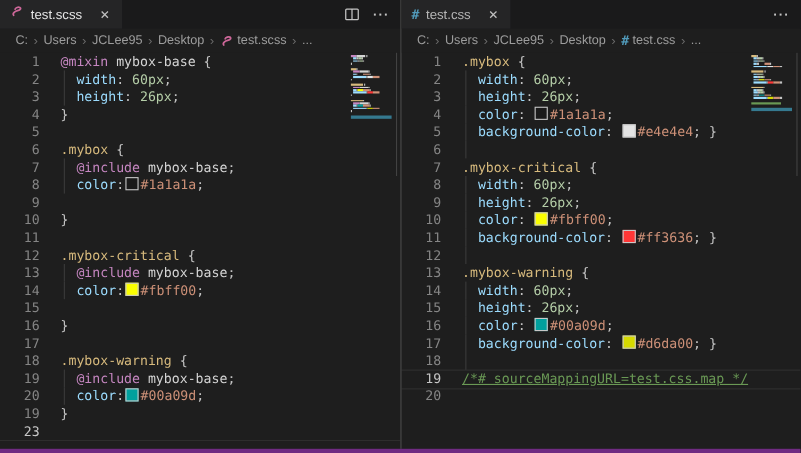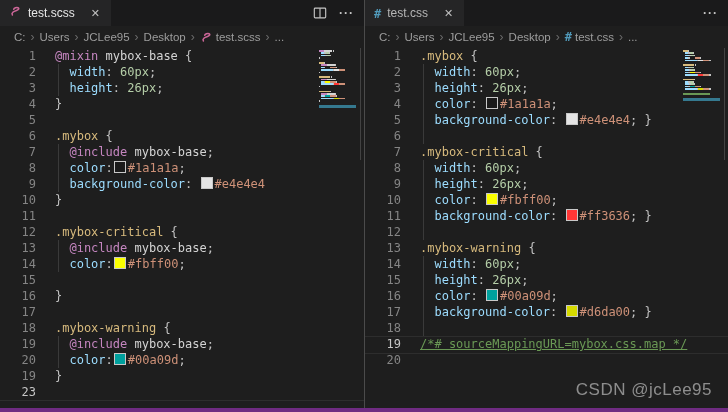--- a/index.html
+++ b/index.html
@@ -93,21 +93,21 @@
     <div class="codearea">
       <div class="lines-host">
             <div class="linerow"><div class="ln">1</div><div class="cl"><span class="tok kw" style="color: rgb(197, 134, 192);">@mixin</span><span class="tok id" style="color: rgb(212, 212, 212);"> mybox-base</span><span class="tok punc" style="color: rgb(195, 195, 195);"> {</span></div></div>
             <div class="linerow"><div class="ln">2</div><div class="cl"><div class="guide"></div><span class="tok prop" style="color: rgb(156, 220, 254);">  width</span><span class="tok punc" style="color: rgb(195, 195, 195);">: </span><span class="tok num" style="color: rgb(181, 206, 168);">60px</span><span class="tok punc" style="color: rgb(195, 195, 195);">;</span></div></div>
             <div class="linerow"><div class="ln">3</div><div class="cl"><div class="guide"></div><span class="tok prop" style="color: rgb(156, 220, 254);">  height</span><span class="tok punc" style="color: rgb(195, 195, 195);">: </span><span class="tok num" style="color: rgb(181, 206, 168);">26px</span><span class="tok punc" style="color: rgb(195, 195, 195);">;</span></div></div>
             <div class="linerow"><div class="ln">4</div><div class="cl"><span class="tok punc" style="color: rgb(195, 195, 195);">}</span></div></div>
             <div class="linerow"><div class="ln">5</div><div class="cl"></div></div>
             <div class="linerow"><div class="ln">6</div><div class="cl"><span class="tok sel" style="color: rgb(215, 186, 125);">.mybox</span><span class="tok punc" style="color: rgb(195, 195, 195);"> {</span></div></div>
             <div class="linerow"><div class="ln">7</div><div class="cl"><div class="guide"></div><span class="tok kw" style="color: rgb(197, 134, 192);">  @include</span><span class="tok id" style="color: rgb(212, 212, 212);"> mybox-base</span><span class="tok punc" style="color: rgb(195, 195, 195);">;</span></div></div>
             <div class="linerow"><div class="ln">8</div><div class="cl"><div class="guide"></div><span class="tok prop" style="color: rgb(156, 220, 254);">  color</span><span class="tok punc" style="color: rgb(195, 195, 195);">:</span><span class="swatch" style="background: rgb(26, 26, 26);"></span><span class="tok hex" style="color: rgb(206, 145, 120);">#1a1a1a</span><span class="tok punc" style="color: rgb(195, 195, 195);">;</span></div></div>
-            <div class="linerow"><div class="ln">9</div><div class="cl"><div class="guide"></div><span class="tok prop" style="color: rgb(156, 220, 254);">  background-color</span><span class="tok punc" style="color: rgb(195, 195, 195);">: </span><span class="swatch" style="background: rgb(228, 228, 228);"></span><span class="tok hex" style="color: rgb(206, 145, 120);">#e4e4e4</span></div></div>
+            <div class="linerow"><div class="ln">9</div></div>
             <div class="linerow"><div class="ln">10</div><div class="cl"><span class="tok punc" style="color: rgb(195, 195, 195);">}</span></div></div>
             <div class="linerow"><div class="ln">11</div><div class="cl"></div></div>
             <div class="linerow"><div class="ln">12</div><div class="cl"><span class="tok sel" style="color: rgb(215, 186, 125);">.mybox-critical</span><span class="tok punc" style="color: rgb(195, 195, 195);"> {</span></div></div>
             <div class="linerow"><div class="ln">13</div><div class="cl"><div class="guide"></div><span class="tok kw" style="color: rgb(197, 134, 192);">  @include</span><span class="tok id" style="color: rgb(212, 212, 212);"> mybox-base</span><span class="tok punc" style="color: rgb(195, 195, 195);">;</span></div></div>
             <div class="linerow"><div class="ln">14</div><div class="cl"><div class="guide"></div><span class="tok prop" style="color: rgb(156, 220, 254);">  color</span><span class="tok punc" style="color: rgb(195, 195, 195);">:</span><span class="swatch" style="background: rgb(251, 255, 0);"></span><span class="tok hex" style="color: rgb(206, 145, 120);">#fbff00</span><span class="tok punc" style="color: rgb(195, 195, 195);">;</span></div></div>
             <div class="linerow"><div class="ln">15</div></div>
             <div class="linerow"><div class="ln">16</div><div class="cl"><span class="tok punc" style="color: rgb(195, 195, 195);">}</span></div></div>
             <div class="linerow"><div class="ln">17</div><div class="cl"></div></div>
             <div class="linerow"><div class="ln">18</div><div class="cl"><span class="tok sel" style="color: rgb(215, 186, 125);">.mybox-warning</span><span class="tok punc" style="color: rgb(195, 195, 195);"> {</span></div></div>
             <div class="linerow"><div class="ln">19</div><div class="cl"><div class="guide"></div><span class="tok kw" style="color: rgb(197, 134, 192);">  @include</span><span class="tok id" style="color: rgb(212, 212, 212);"> mybox-base</span><span class="tok punc" style="color: rgb(195, 195, 195);">;</span></div></div>
@@ -186,21 +186,21 @@
             <div class="linerow"><div class="ln">9</div><div class="cl"><div class="guide"></div><span class="tok prop" style="color: rgb(156, 220, 254);">  height</span><span class="tok punc" style="color: rgb(195, 195, 195);">: </span><span class="tok num" style="color: rgb(181, 206, 168);">26px</span><span class="tok punc" style="color: rgb(195, 195, 195);">;</span></div></div>
             <div class="linerow"><div class="ln">10</div><div class="cl"><div class="guide"></div><span class="tok prop" style="color: rgb(156, 220, 254);">  color</span><span class="tok punc" style="color: rgb(195, 195, 195);">: </span><span class="swatch" style="background: rgb(251, 255, 0);"></span><span class="tok hex" style="color: rgb(206, 145, 120);">#fbff00</span><span class="tok punc" style="color: rgb(195, 195, 195);">;</span></div></div>
             <div class="linerow"><div class="ln">11</div><div class="cl"><div class="guide"></div><span class="tok prop" style="color: rgb(156, 220, 254);">  background-color</span><span class="tok punc" style="color: rgb(195, 195, 195);">: </span><span class="swatch" style="background: rgb(255, 54, 54);"></span><span class="tok hex" style="color: rgb(206, 145, 120);">#ff3636</span><span class="tok punc" style="color: rgb(195, 195, 195);">; }</span></div></div>
             <div class="linerow"><div class="ln">12</div><div class="cl"><div class="guide"></div></div></div>
             <div class="linerow"><div class="ln">13</div><div class="cl"><span class="tok sel" style="color: rgb(215, 186, 125);">.mybox-warning</span><span class="tok punc" style="color: rgb(195, 195, 195);"> {</span></div></div>
             <div class="linerow"><div class="ln">14</div><div class="cl"><div class="guide"></div><span class="tok prop" style="color: rgb(156, 220, 254);">  width</span><span class="tok punc" style="color: rgb(195, 195, 195);">: </span><span class="tok num" style="color: rgb(181, 206, 168);">60px</span><span class="tok punc" style="color: rgb(195, 195, 195);">;</span></div></div>
             <div class="linerow"><div class="ln">15</div><div class="cl"><div class="guide"></div><span class="tok prop" style="color: rgb(156, 220, 254);">  height</span><span class="tok punc" style="color: rgb(195, 195, 195);">: </span><span class="tok num" style="color: rgb(181, 206, 168);">26px</span><span class="tok punc" style="color: rgb(195, 195, 195);">;</span></div></div>
             <div class="linerow"><div class="ln">16</div><div class="cl"><div class="guide"></div><span class="tok prop" style="color: rgb(156, 220, 254);">  color</span><span class="tok punc" style="color: rgb(195, 195, 195);">: </span><span class="swatch" style="background: rgb(0, 160, 157);"></span><span class="tok hex" style="color: rgb(206, 145, 120);">#00a09d</span><span class="tok punc" style="color: rgb(195, 195, 195);">;</span></div></div>
             <div class="linerow"><div class="ln">17</div><div class="cl"><div class="guide"></div><span class="tok prop" style="color: rgb(156, 220, 254);">  background-color</span><span class="tok punc" style="color: rgb(195, 195, 195);">: </span><span class="swatch" style="background: rgb(214, 218, 0);"></span><span class="tok hex" style="color: rgb(206, 145, 120);">#d6da00</span><span class="tok punc" style="color: rgb(195, 195, 195);">; }</span></div></div>
             <div class="linerow"><div class="ln">18</div><div class="cl"><div class="guide"></div></div></div>
-            <div class="linerow"><div class="ln active">19</div><div class="cl"><span class="tok cmt" style="color: rgb(106, 153, 85);">/*# sourceMappingURL=mybox.css.map */</span></div></div>
+            <div class="linerow"><div class="ln active">19</div><div class="cl"><span class="tok cmt" style="color: rgb(106, 153, 85);">/*# sourceMappingURL=test.css.map */</span></div></div>
             <div class="linerow"><div class="ln">20</div><div class="cl"></div></div>
           </div>
       <div class="minimap">
             <div class="mm-line"><span class="mm-seg" style="width: 4.5px; background: rgb(215, 186, 125);"></span><span class="mm-seg" style="width: 0.75px;"></span><span class="mm-seg" style="width: 0.75px; background: rgb(195, 195, 195);"></span></div>
             <div class="mm-line"><span class="mm-seg" style="width: 1.5px;"></span><span class="mm-seg" style="width: 3.75px; background: rgb(156, 220, 254);"></span><span class="mm-seg" style="width: 1.5px; background: rgb(195, 195, 195);"></span><span class="mm-seg" style="width: 3px; background: rgb(181, 206, 168);"></span><span class="mm-seg" style="width: 0.75px; background: rgb(195, 195, 195);"></span></div>
             <div class="mm-line"><span class="mm-seg" style="width: 1.5px;"></span><span class="mm-seg" style="width: 4.5px; background: rgb(156, 220, 254);"></span><span class="mm-seg" style="width: 1.5px; background: rgb(195, 195, 195);"></span><span class="mm-seg" style="width: 3px; background: rgb(181, 206, 168);"></span><span class="mm-seg" style="width: 0.75px; background: rgb(195, 195, 195);"></span></div>
             <div class="mm-line"><span class="mm-seg" style="width: 1.5px;"></span><span class="mm-seg" style="width: 3.75px; background: rgb(156, 220, 254);"></span><span class="mm-seg" style="width: 1.5px; background: rgb(195, 195, 195);"></span><span class="mm-seg" style="width: 5.25px; background: rgb(26, 26, 26);"></span><span class="mm-seg" style="width: 5.25px; background: rgb(206, 145, 120);"></span><span class="mm-seg" style="width: 0.75px; background: rgb(195, 195, 195);"></span></div>
             <div class="mm-line"><span class="mm-seg" style="width: 1.5px;"></span><span class="mm-seg" style="width: 12px; background: rgb(156, 220, 254);"></span><span class="mm-seg" style="width: 1.5px; background: rgb(195, 195, 195);"></span><span class="mm-seg" style="width: 5.25px; background: rgb(228, 228, 228);"></span><span class="mm-seg" style="width: 5.25px; background: rgb(206, 145, 120);"></span><span class="mm-seg" style="width: 2.25px; background: rgb(195, 195, 195);"></span></div>
             <div class="mm-line"></div>
             <div class="mm-line"><span class="mm-seg" style="width: 11.25px; background: rgb(215, 186, 125);"></span><span class="mm-seg" style="width: 0.75px;"></span><span class="mm-seg" style="width: 0.75px; background: rgb(195, 195, 195);"></span></div>
@@ -218,14 +218,13 @@
             <div class="mm-line"><span class="mm-seg" style="width: 27px; background: rgb(106, 153, 85);"></span></div>
             <div class="mm-line"></div>
             <div class="mm-highlight" style="background: rgb(53, 121, 143);"></div>
           </div>
       <div class="scrolldeco"></div>
     <div class="curline" style="top: 288px;"></div>
         </div>
   </div>
 </div>
   <div class="statusbar" id="statusbar" style="background: rgb(111, 43, 130);"></div>
-  <div class="watermark">CSDN @jcLee95</div>
 </div>
 
 </body></html>

